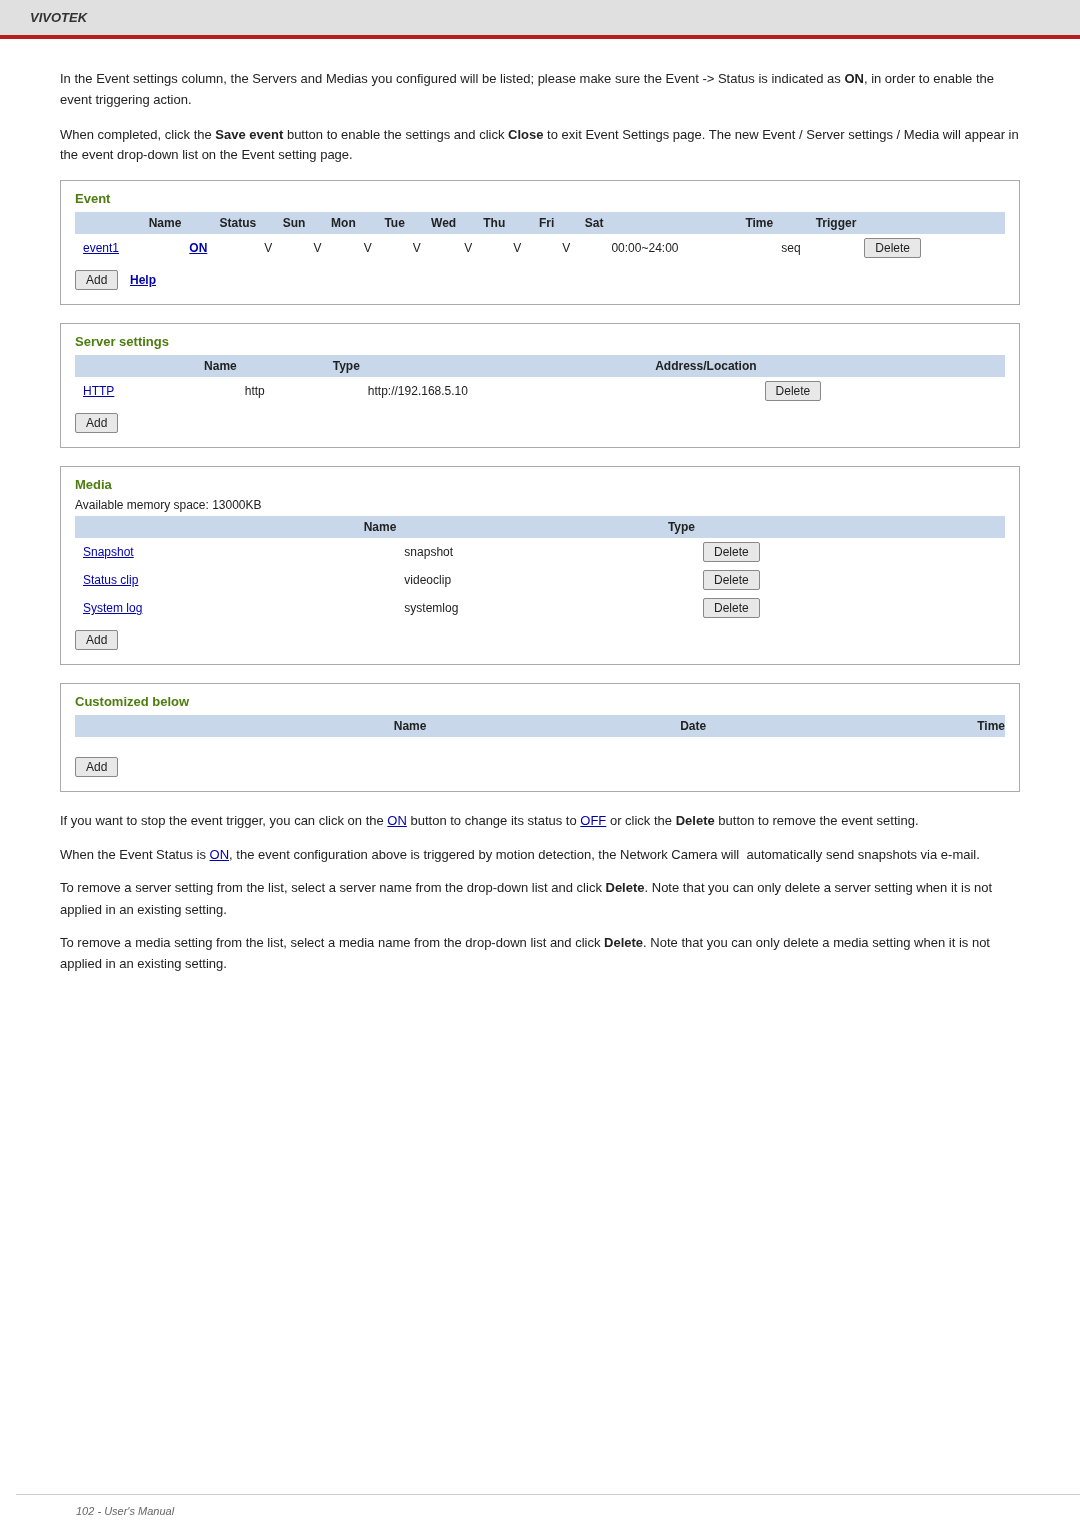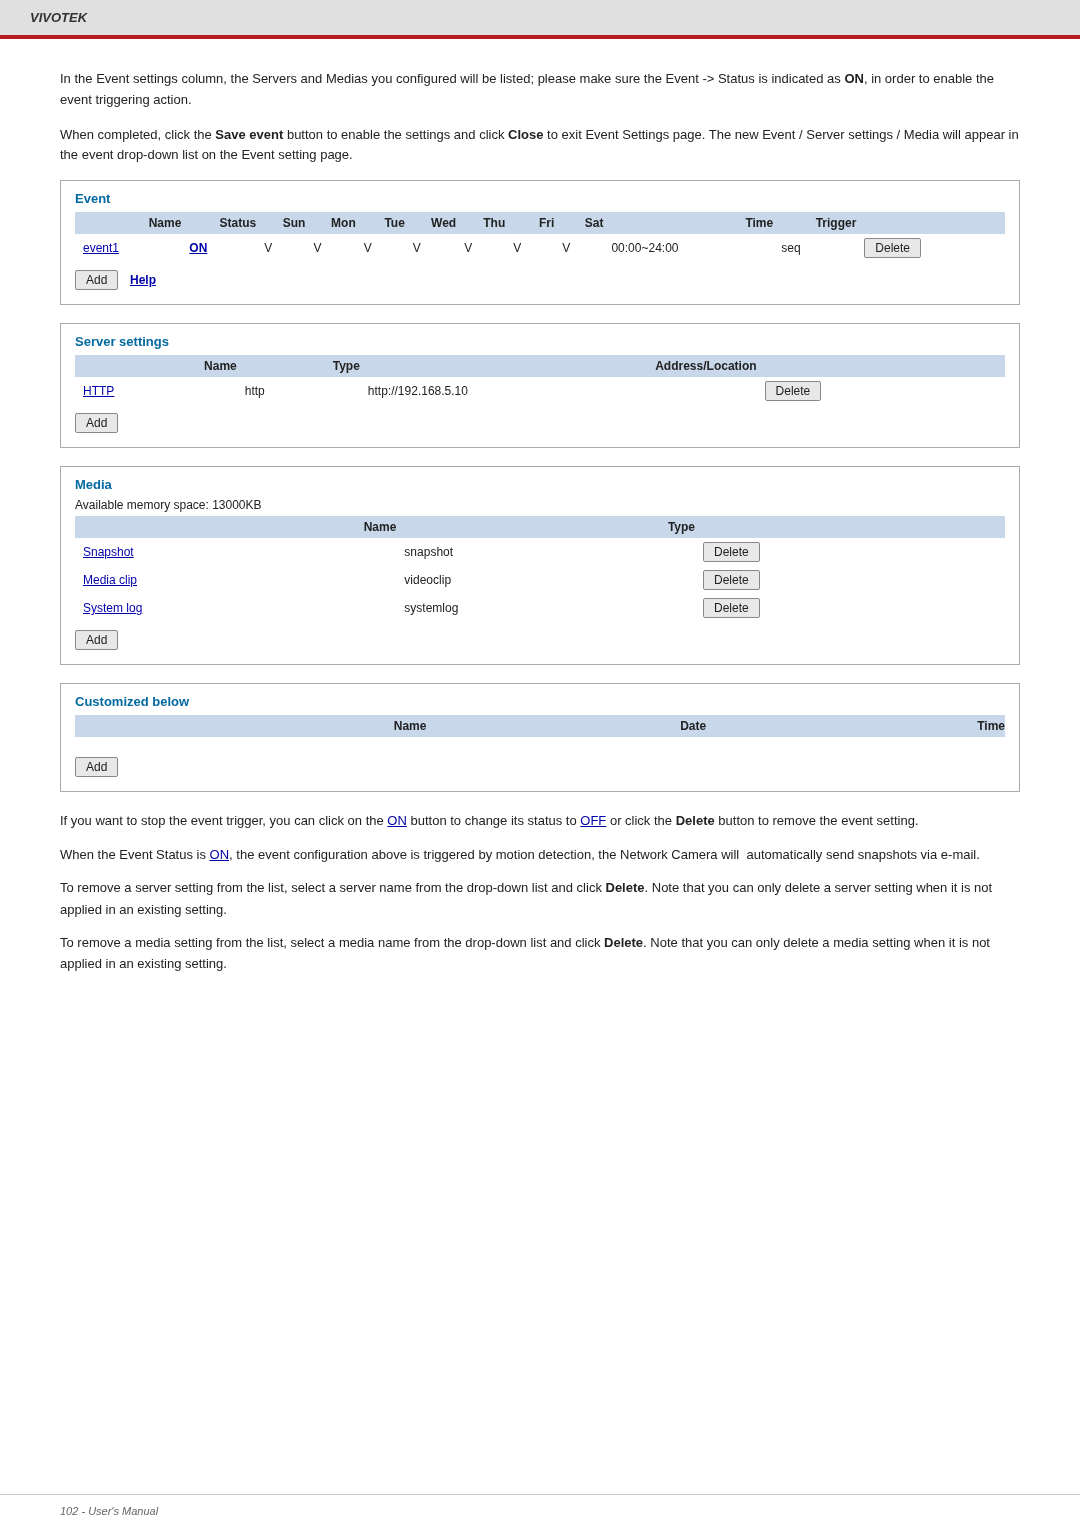--- a/index.html
+++ b/index.html
@@ -37,21 +37,21 @@
     }
     
     .box {
       border: 1px solid #aaa;
       margin-bottom: 18px;
       padding: 10px 14px 14px 14px;
       background: #fff;
     }
     .box-title {
       font-weight: bold;
-      color: #0369a1;
+      color: #4d7c0f;
       font-size: 13px;
       margin-bottom: 6px;
     }
     table {
       border-collapse: collapse;
       width: 100%;
     }
     table th {
       background: #c8d8ea;
       font-weight: bold;
@@ -85,21 +85,21 @@
       font-weight: bold;
     }
     .status-on {
       color: #00a;
       text-decoration: underline;
       font-weight: bold;
     }
     .footer-bar {
       position: absolute;
       bottom: 0;
-      left: 0;
+      left: 16px;
       right: 0;
       border-top: 1px solid #ccc;
       padding: 10px 60px;
       font-style: italic;
       color: #666;
       font-size: 11px;
       background: #fff;
     }
     .page-wrapper {
       position: relative;
@@ -219,21 +219,21 @@
         </thead>
         <tbody>
           <tr>
             <td><a href="#">Snapshot</a></td>
             <td>snapshot</td>
             <td>
               <button class="btn">Delete</button>
             </td>
           </tr>
           <tr>
-            <td><a href="#">Media clip</a></td>
+            <td><a href="#">Status clip</a></td>
             <td>videoclip</td>
             <td>
               <button class="btn">Delete</button>
             </td>
           </tr>
           <tr>
             <td><a href="#">System log</a></td>
             <td>systemlog</td>
             <td>
               <button class="btn">Delete</button>

